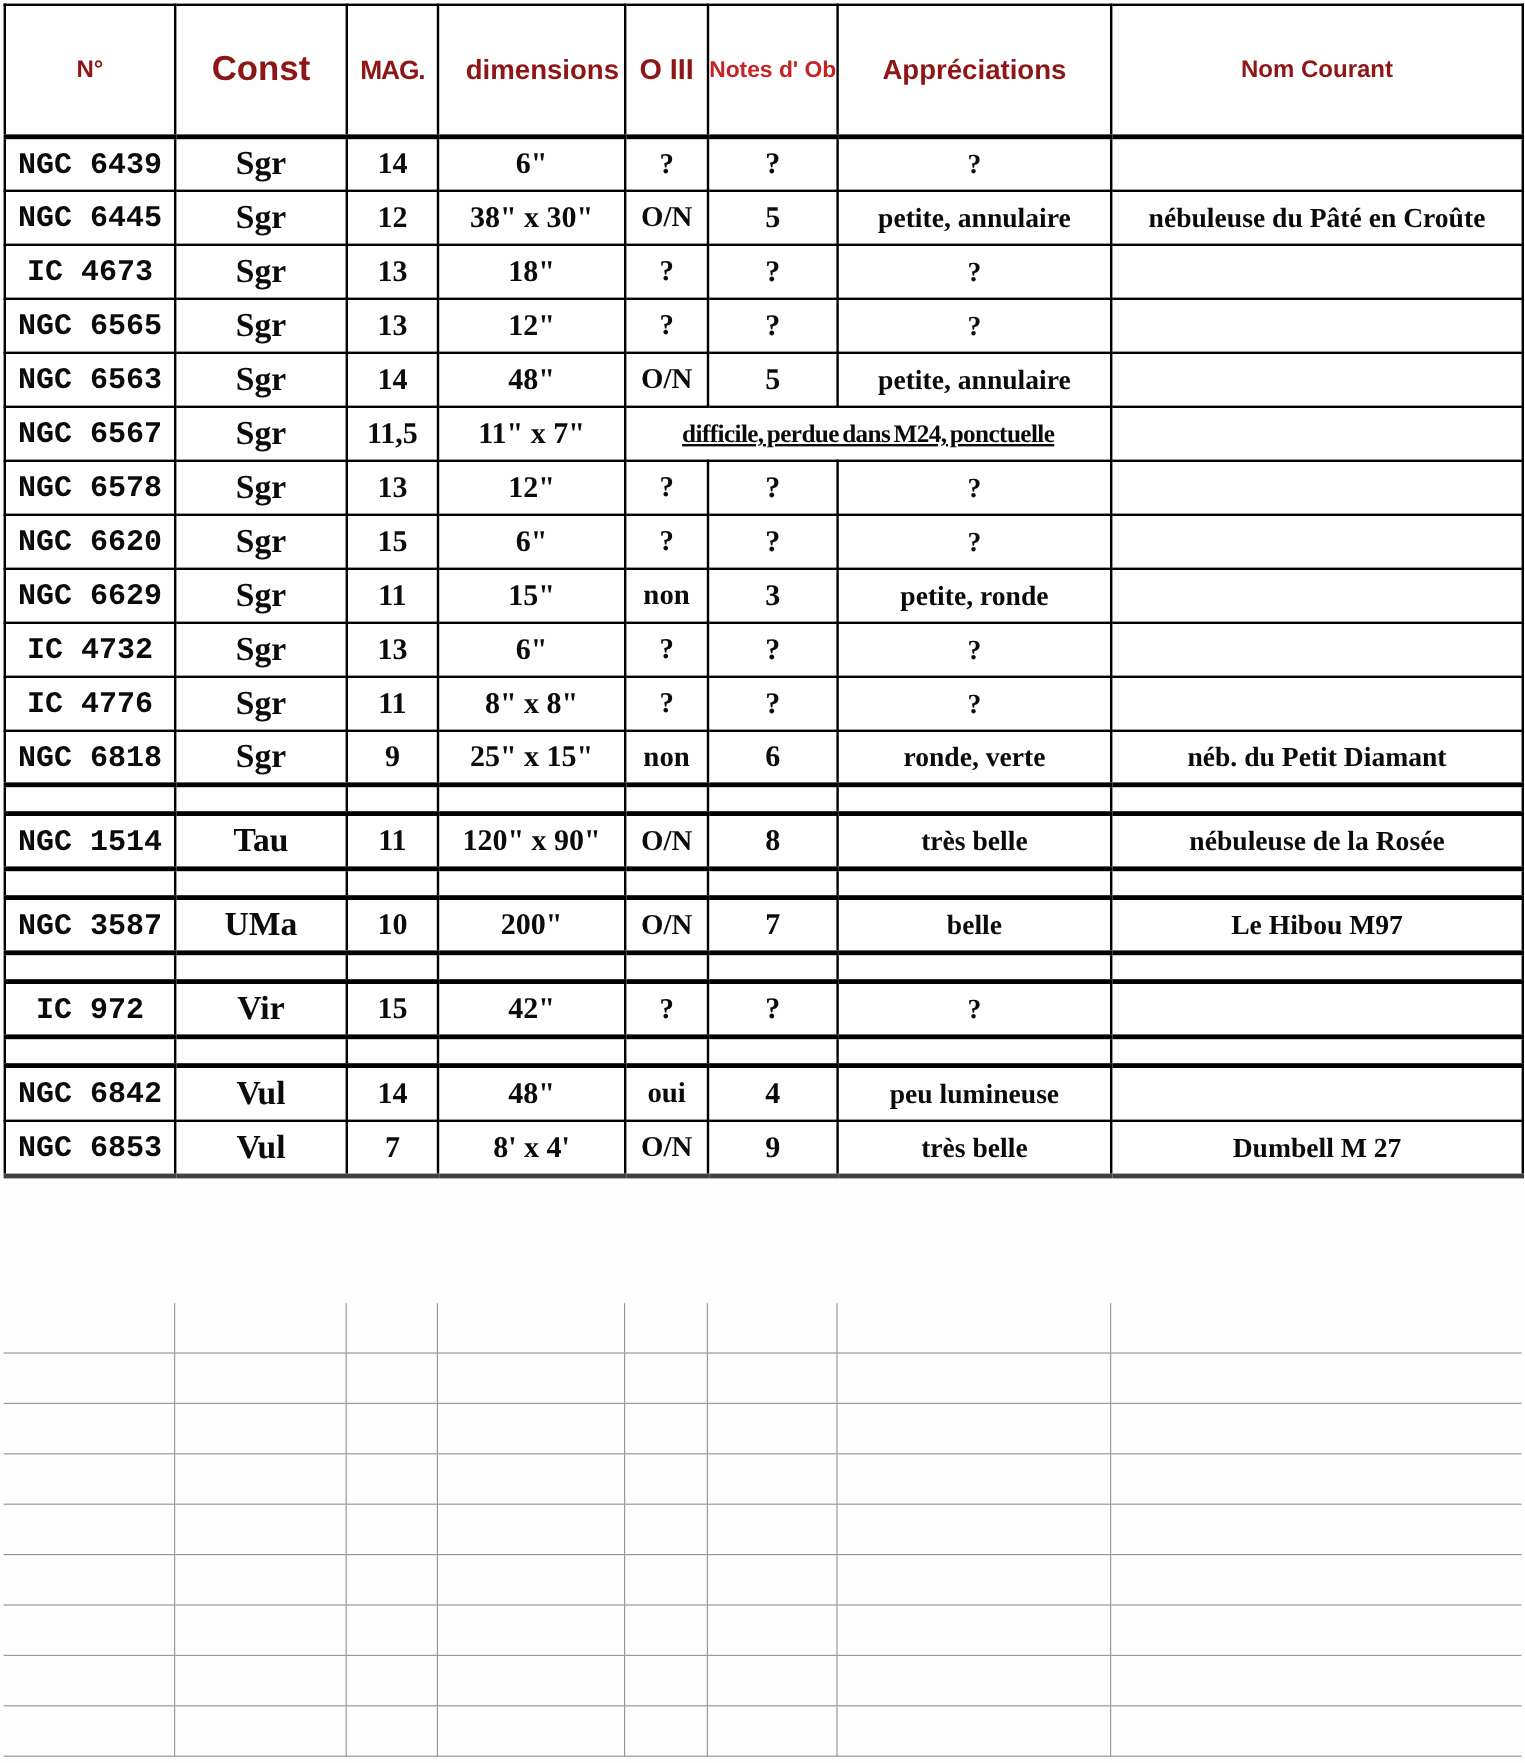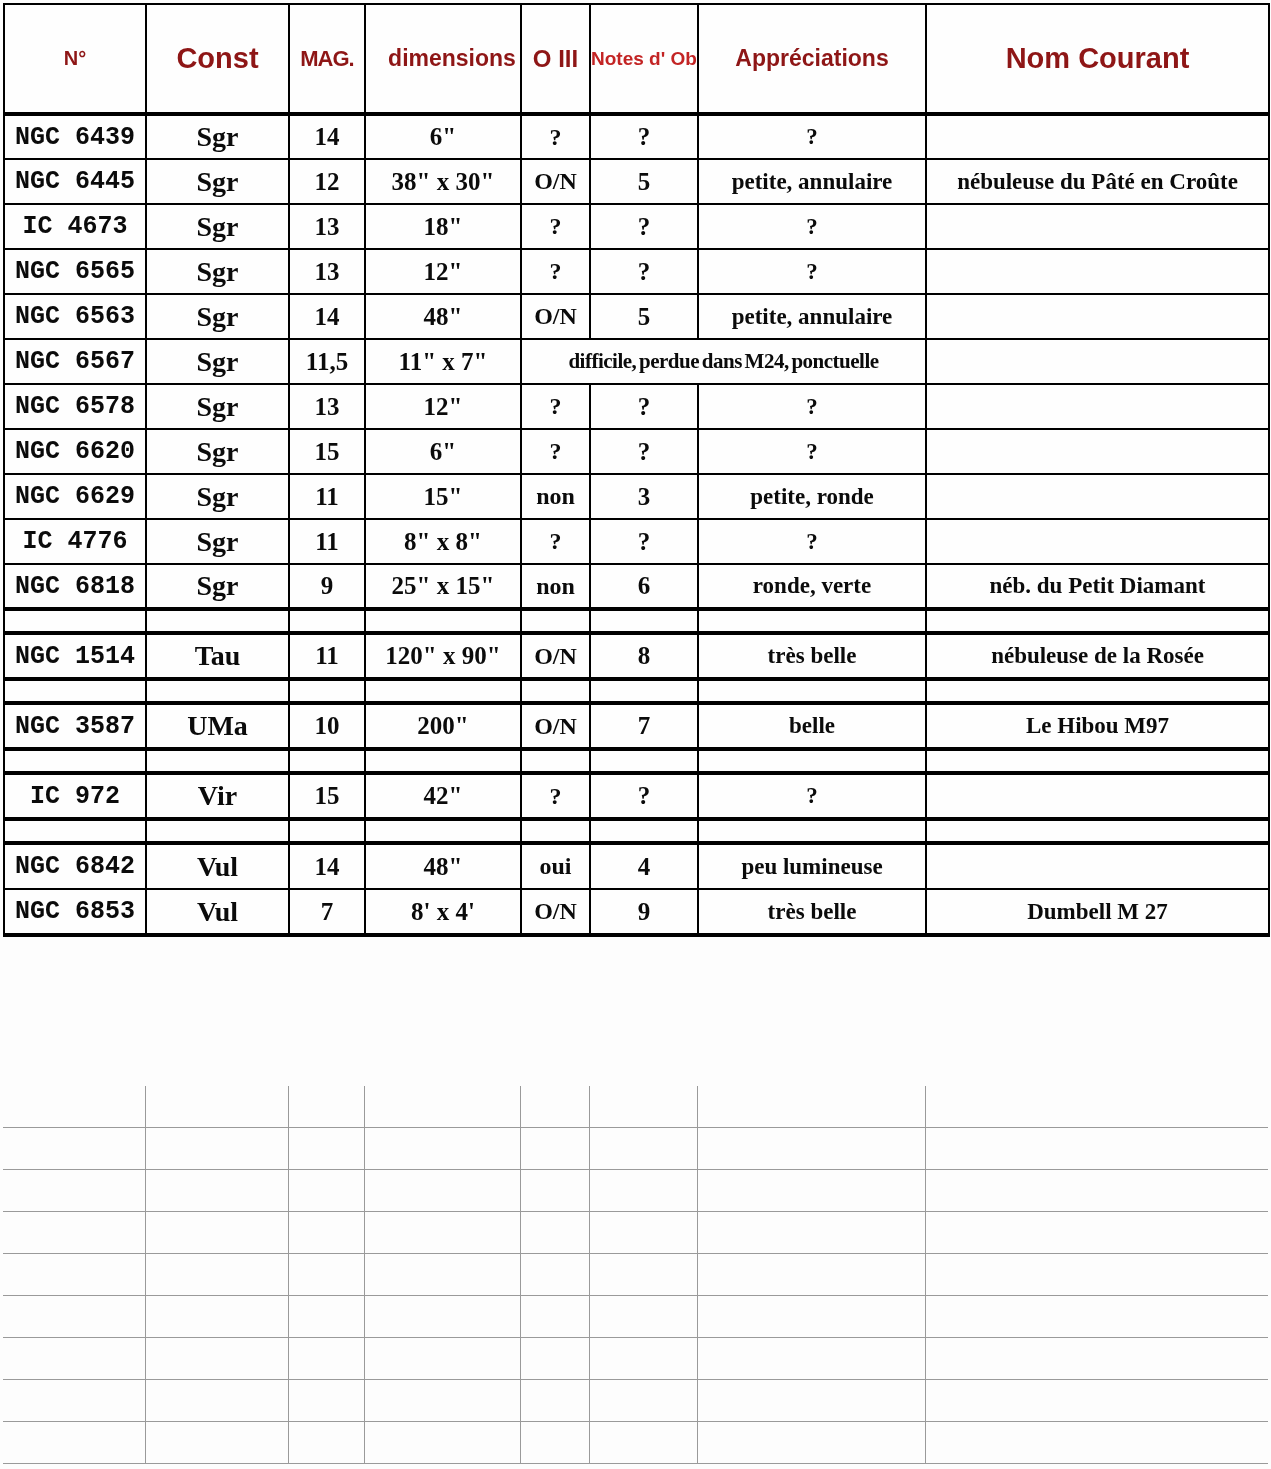--- a/index.html
+++ b/index.html
@@ -38,41 +38,41 @@
   table.obs thead th {
     height: 107px;
     border-bottom: 4px solid #000;
     font-family: "Liberation Sans", sans-serif;
     font-weight: bold;
   }
   tr.data  { height: 45px; }
   tr.tall  { height: 46px; }
   tr.spacer{ height: 24px; }
   tr.spacer td { border-top: 4px solid #000; border-bottom: 4px solid #000; }
-  tr.last td { border-bottom: 4px solid #000000; }
+  tr.last td { border-bottom: 4px solid #404040; }
   
   .h-no   { font-size: 20px; }
   .h-const{ font-size: 29px; }
   .h-mag  { font-size: 22px; letter-spacing: -1px; }
   .h-dim  { font-size: 23px; }
   .h-oiii { font-size: 24px; }
   .h-notes{ font-size: 19px; line-height: 1.32; white-space: pre-line; }
   .h-appr { font-size: 23px; }
-  .h-nom  { font-size: 29px; }
+  .h-nom  { font-size: 20px; }
   
   td { font-weight: bold; color: #0b0b0b; }
   .c-no   { font-size: 25px; font-family: Liberation Mono, monospace; }
   .c-const{ font-size: 28px; }
   .c-mag  { font-size: 25px; }
   .c-dim  { font-size: 25px; }
   .c-oiii { font-size: 24px; }
   .c-note { font-size: 25px; }
   .c-appr { font-size: 23px; }
   .c-nom  { font-size: 23px; }
-  .c-merged { font-size: 21px; letter-spacing: -0.5px; word-spacing: -2px; }
+  .c-merged { font-size: 21px; letter-spacing: -0.5px; word-spacing: -2px; text-decoration: underline; }
   
   table.grid {
     position: absolute;
     left: 3px;
     top: 1086px;
     width: 1265px;
     border-collapse: collapse;
     table-layout: fixed;
     background: #fdfdfd;
   }
@@ -197,20 +197,30 @@
           <td class="c-no">NGC 6629</td>
           <td class="c-const">Sgr</td>
           <td class="c-mag">11</td>
           <td class="c-dim">15"</td>
           <td class="c-oiii">non</td>
           <td class="c-note">3</td>
           <td class="c-appr">petite, ronde</td>
           <td class="c-nom"></td>
         </tr>
         <tr class="data">
+          <td class="c-no">IC 4732</td>
+          <td class="c-const">Sgr</td>
+          <td class="c-mag">13</td>
+          <td class="c-dim">6"</td>
+          <td class="c-oiii">?</td>
+          <td class="c-note">?</td>
+          <td class="c-appr">?</td>
+          <td class="c-nom"></td>
+        </tr>
+        <tr class="data">
           <td class="c-no">IC 4776</td>
           <td class="c-const">Sgr</td>
           <td class="c-mag">11</td>
           <td class="c-dim">8" x 8"</td>
           <td class="c-oiii">?</td>
           <td class="c-note">?</td>
           <td class="c-appr">?</td>
           <td class="c-nom"></td>
         </tr>
         <tr class="data">

